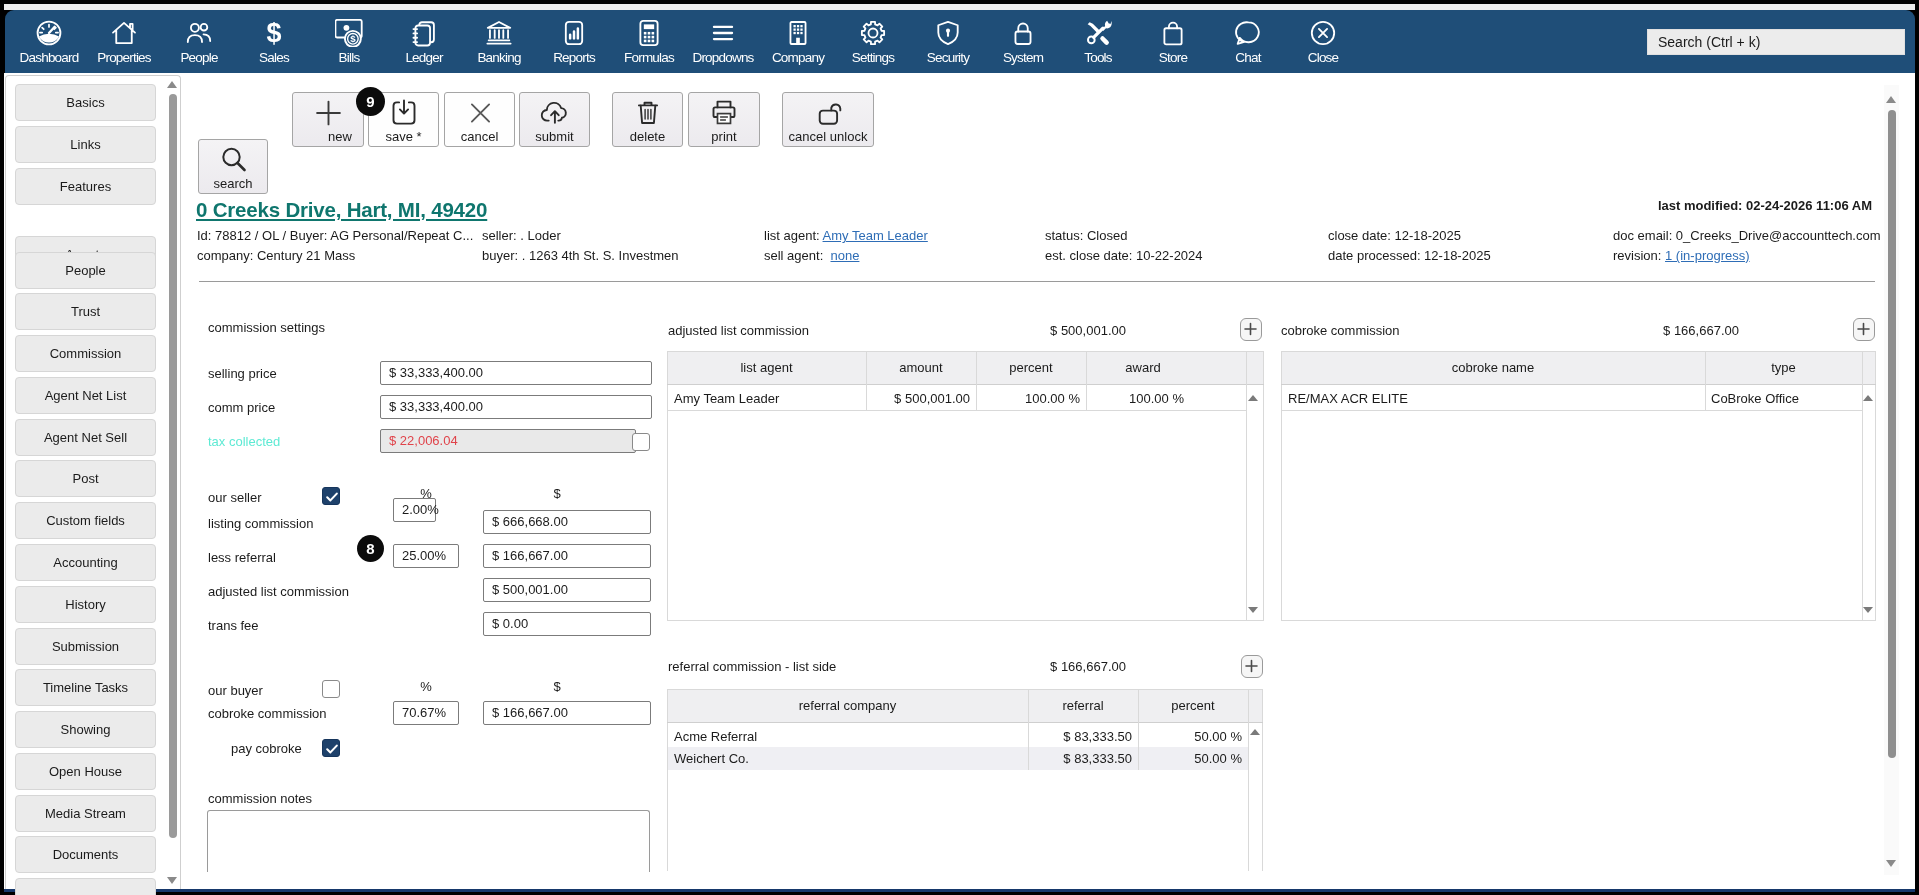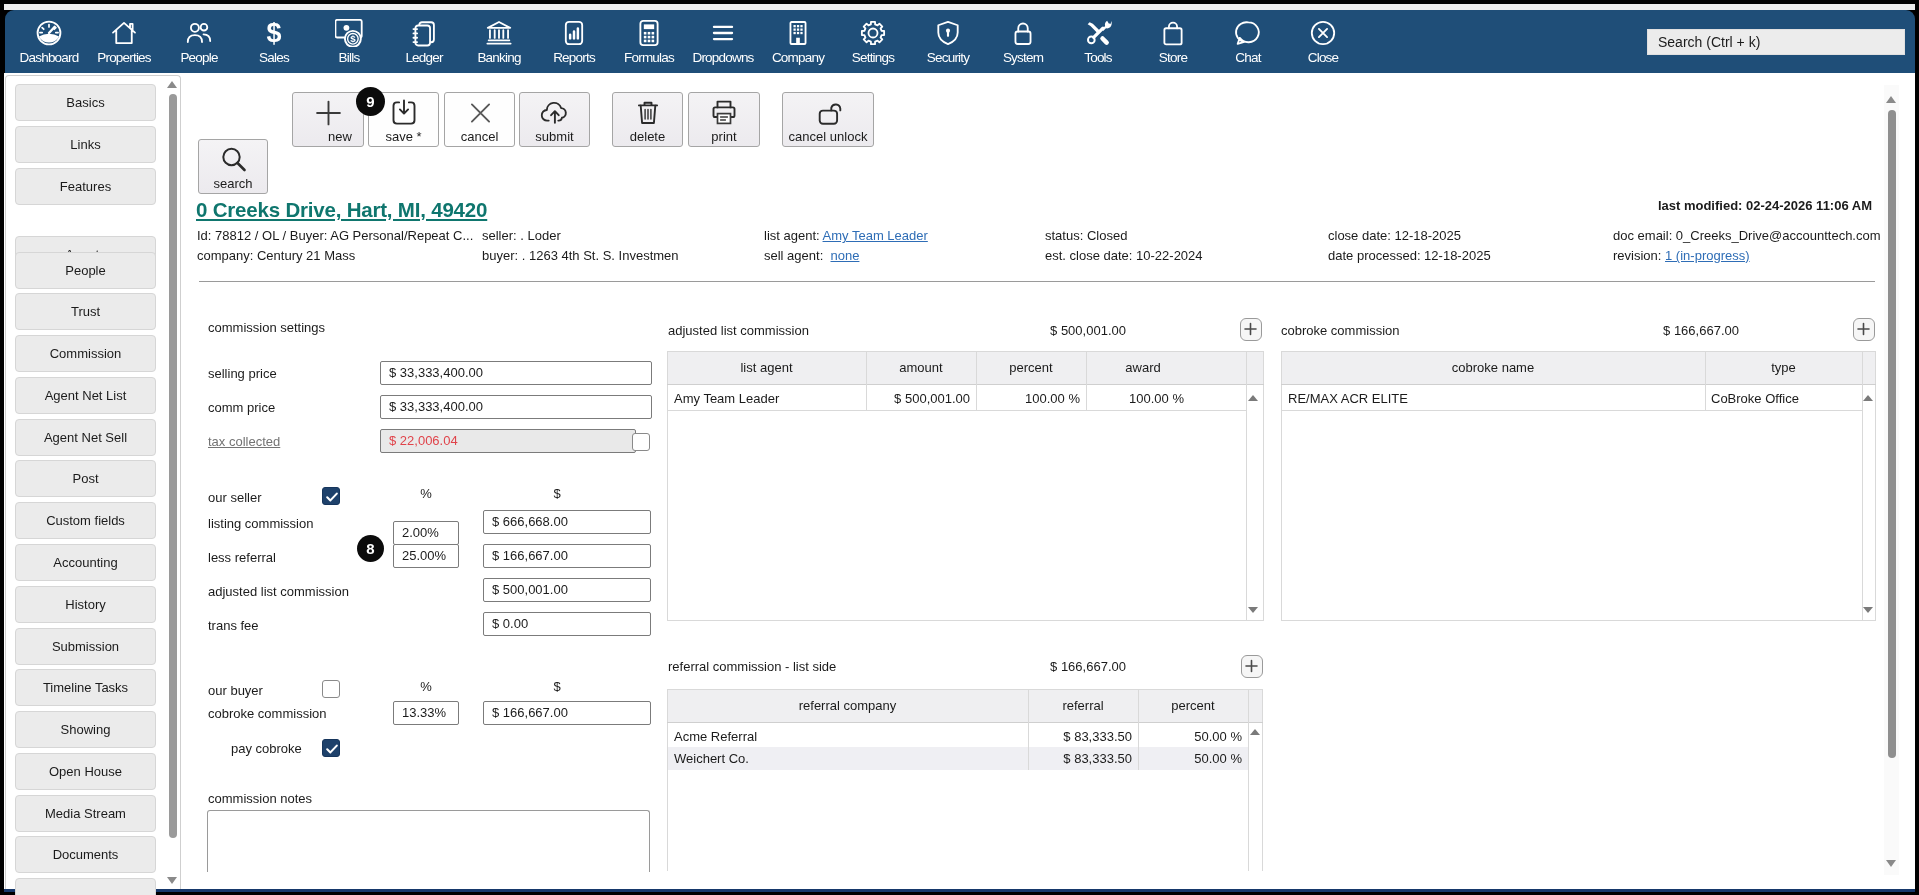--- a/index.html
+++ b/index.html
@@ -16,21 +16,21 @@
 #sidebox{left:5px;top:75px;width:176px;height:814px;border:1px solid #cfcfcf;border-bottom:none;border-radius:4px 4px 0 0;background:#fff;}
 .sbtn{position:absolute;left:15px;width:141px;height:37px;background:#ebebeb;border:1px solid #d6d6d6;border-radius:4px;font-size:13px;color:#1b1b1b;text-align:center;line-height:35px;white-space:nowrap;}
 .tbtn{position:absolute;top:92px;height:55px;background:linear-gradient(180deg,#f4f3f5,#eceaee);border:1px solid #a5a5a5;border-radius:3px;text-align:center;}
 .tbtn svg{position:absolute;top:5px;left:50%;transform:translateX(-50%);}
 .tbtn .lb{position:absolute;top:36px;width:100%;font-size:13px;color:#1b1b1b;}
 .badge{position:absolute;width:27px;height:27px;border-radius:50%;background:#0b0b0b;color:#fff;font-size:15px;font-weight:700;text-align:center;line-height:27px;}
 h1.addr{position:absolute;left:196px;top:198px;font-size:20.5px;color:#0f766e;text-decoration:underline;letter-spacing:-0.2px;}
 .info{position:absolute;font-size:13px;color:#1b1b1b;white-space:nowrap;}
 .info .lk{color:#2e6db6;text-decoration:underline;}
 .lbl{position:absolute;font-size:13px;color:#1b1b1b;white-space:nowrap;}
-.red{color:#737373;text-decoration:underline;}
+.red{color:#5eead4;}
 .inp{position:absolute;border:1px solid #7b7b7b;border-radius:2px;background:#fff;font-size:13px;color:#1b1b1b;line-height:22px;padding-left:8px;white-space:nowrap;}
 .cb{position:absolute;width:18px;height:18px;border:1px solid #8a8a8a;border-radius:3px;background:#fff;}
 .cbc{position:absolute;width:18px;height:18px;border-radius:3px;background:#1e416b;border:1px solid #16355c;}
 .plusbtn{position:absolute;width:22px;height:23px;border:1.5px solid #9a9a9a;border-radius:6px;background:#f6f6f6;}
 .th{position:absolute;font-size:13px;color:#1b1b1b;text-align:center;}
 .td{position:absolute;font-size:13px;color:#1b1b1b;white-space:nowrap;}
 .hdrbg{position:absolute;background:#efeff1;}
 .vline{position:absolute;width:1px;background:#d9d9d9;}
 .hline{position:absolute;height:1px;background:#d9d9d9;}
 .tri{position:absolute;width:0;height:0;}
@@ -306,35 +306,35 @@
 <div class="lbl red" style="left:208px;top:434px;">tax collected</div>
 <div class="inp" style="left:380px;top:429px;width:256px;height:24px;background:#e9e9e9;color:#e0434a;">$ 22,006.04</div>
 <div class="cb" style="left:632px;top:433px;"></div>
 <div class="lbl" style="left:208px;top:490px;">our seller</div>
 <div class="cbc" style="left:322px;top:487px;"><svg width="16" height="16" viewBox="0 0 16 16" style="margin:1px;">
       <path d="M3.2 8.3 L6.4 11.4 L12.8 4.6" fill="none" stroke="#fff" stroke-width="2.1" stroke-linecap="round" stroke-linejoin="round"></path>
     </svg></div>
 <div class="th" style="left:396px;top:486px;width:60px;">%</div>
 <div class="th" style="left:527px;top:486px;width:60px;">$</div>
 <div class="lbl" style="left:208px;top:516px;">listing commission</div>
-<div class="inp" style="left:393px;top:521px;width:66px;height:24px;">2.00%</div>
+<div class="inp" style="left:393px;top:498px;width:43px;height:24px;">2.00%</div>
 <div class="inp" style="left:483px;top:510px;width:168px;height:24px;">$ 666,668.00</div>
 <div class="lbl" style="left:208px;top:550px;">less referral</div>
 <div class="inp" style="left:393px;top:544px;width:66px;height:24px;">25.00%</div>
 <div class="inp" style="left:483px;top:544px;width:168px;height:24px;">$ 166,667.00</div>
 <div class="lbl" style="left:208px;top:584px;">adjusted list commission</div>
 <div class="inp" style="left:483px;top:578px;width:168px;height:24px;">$ 500,001.00</div>
 <div class="lbl" style="left:208px;top:618px;">trans fee</div>
 <div class="inp" style="left:483px;top:612px;width:168px;height:24px;">$ 0.00</div>
 <div class="lbl" style="left:208px;top:683px;">our buyer</div>
 <div class="cb" style="left:322px;top:680px;"></div>
 <div class="th" style="left:396px;top:679px;width:60px;">%</div>
 <div class="th" style="left:527px;top:679px;width:60px;">$</div>
 <div class="lbl" style="left:208px;top:706px;">cobroke commission</div>
-<div class="inp" style="left:393px;top:701px;width:66px;height:24px;">13.33%</div>
+<div class="inp" style="left:393px;top:701px;width:66px;height:24px;">70.67%</div>
 <div class="inp" style="left:483px;top:701px;width:168px;height:24px;">$ 166,667.00</div>
 <div class="lbl" style="left:208px;top:741px;margin-left:23px;">pay cobroke</div>
 <div class="cbc" style="left:322px;top:739px;"><svg width="16" height="16" viewBox="0 0 16 16" style="margin:1px;">
       <path d="M3.2 8.3 L6.4 11.4 L12.8 4.6" fill="none" stroke="#fff" stroke-width="2.1" stroke-linecap="round" stroke-linejoin="round"></path>
     </svg></div>
 <div class="lbl" style="left:208px;top:791px;">commission notes</div>
 <div class="abs" style="left:207px;top:810px;width:443px;height:62px;border:1px solid #9a9a9a;border-bottom:none;border-radius:3px 3px 0 0;background:#fff;"></div>
 <div class="lbl" style="left:668px;top:323px;">adjusted list commission</div>
 <div class="td" style="left:1043px;top:323px;width:90px;text-align:center;">$ 500,001.00</div>
 <div class="plusbtn" style="left:1240px;top:318px;"><svg width="19" height="20" viewBox="0 0 19 20">

